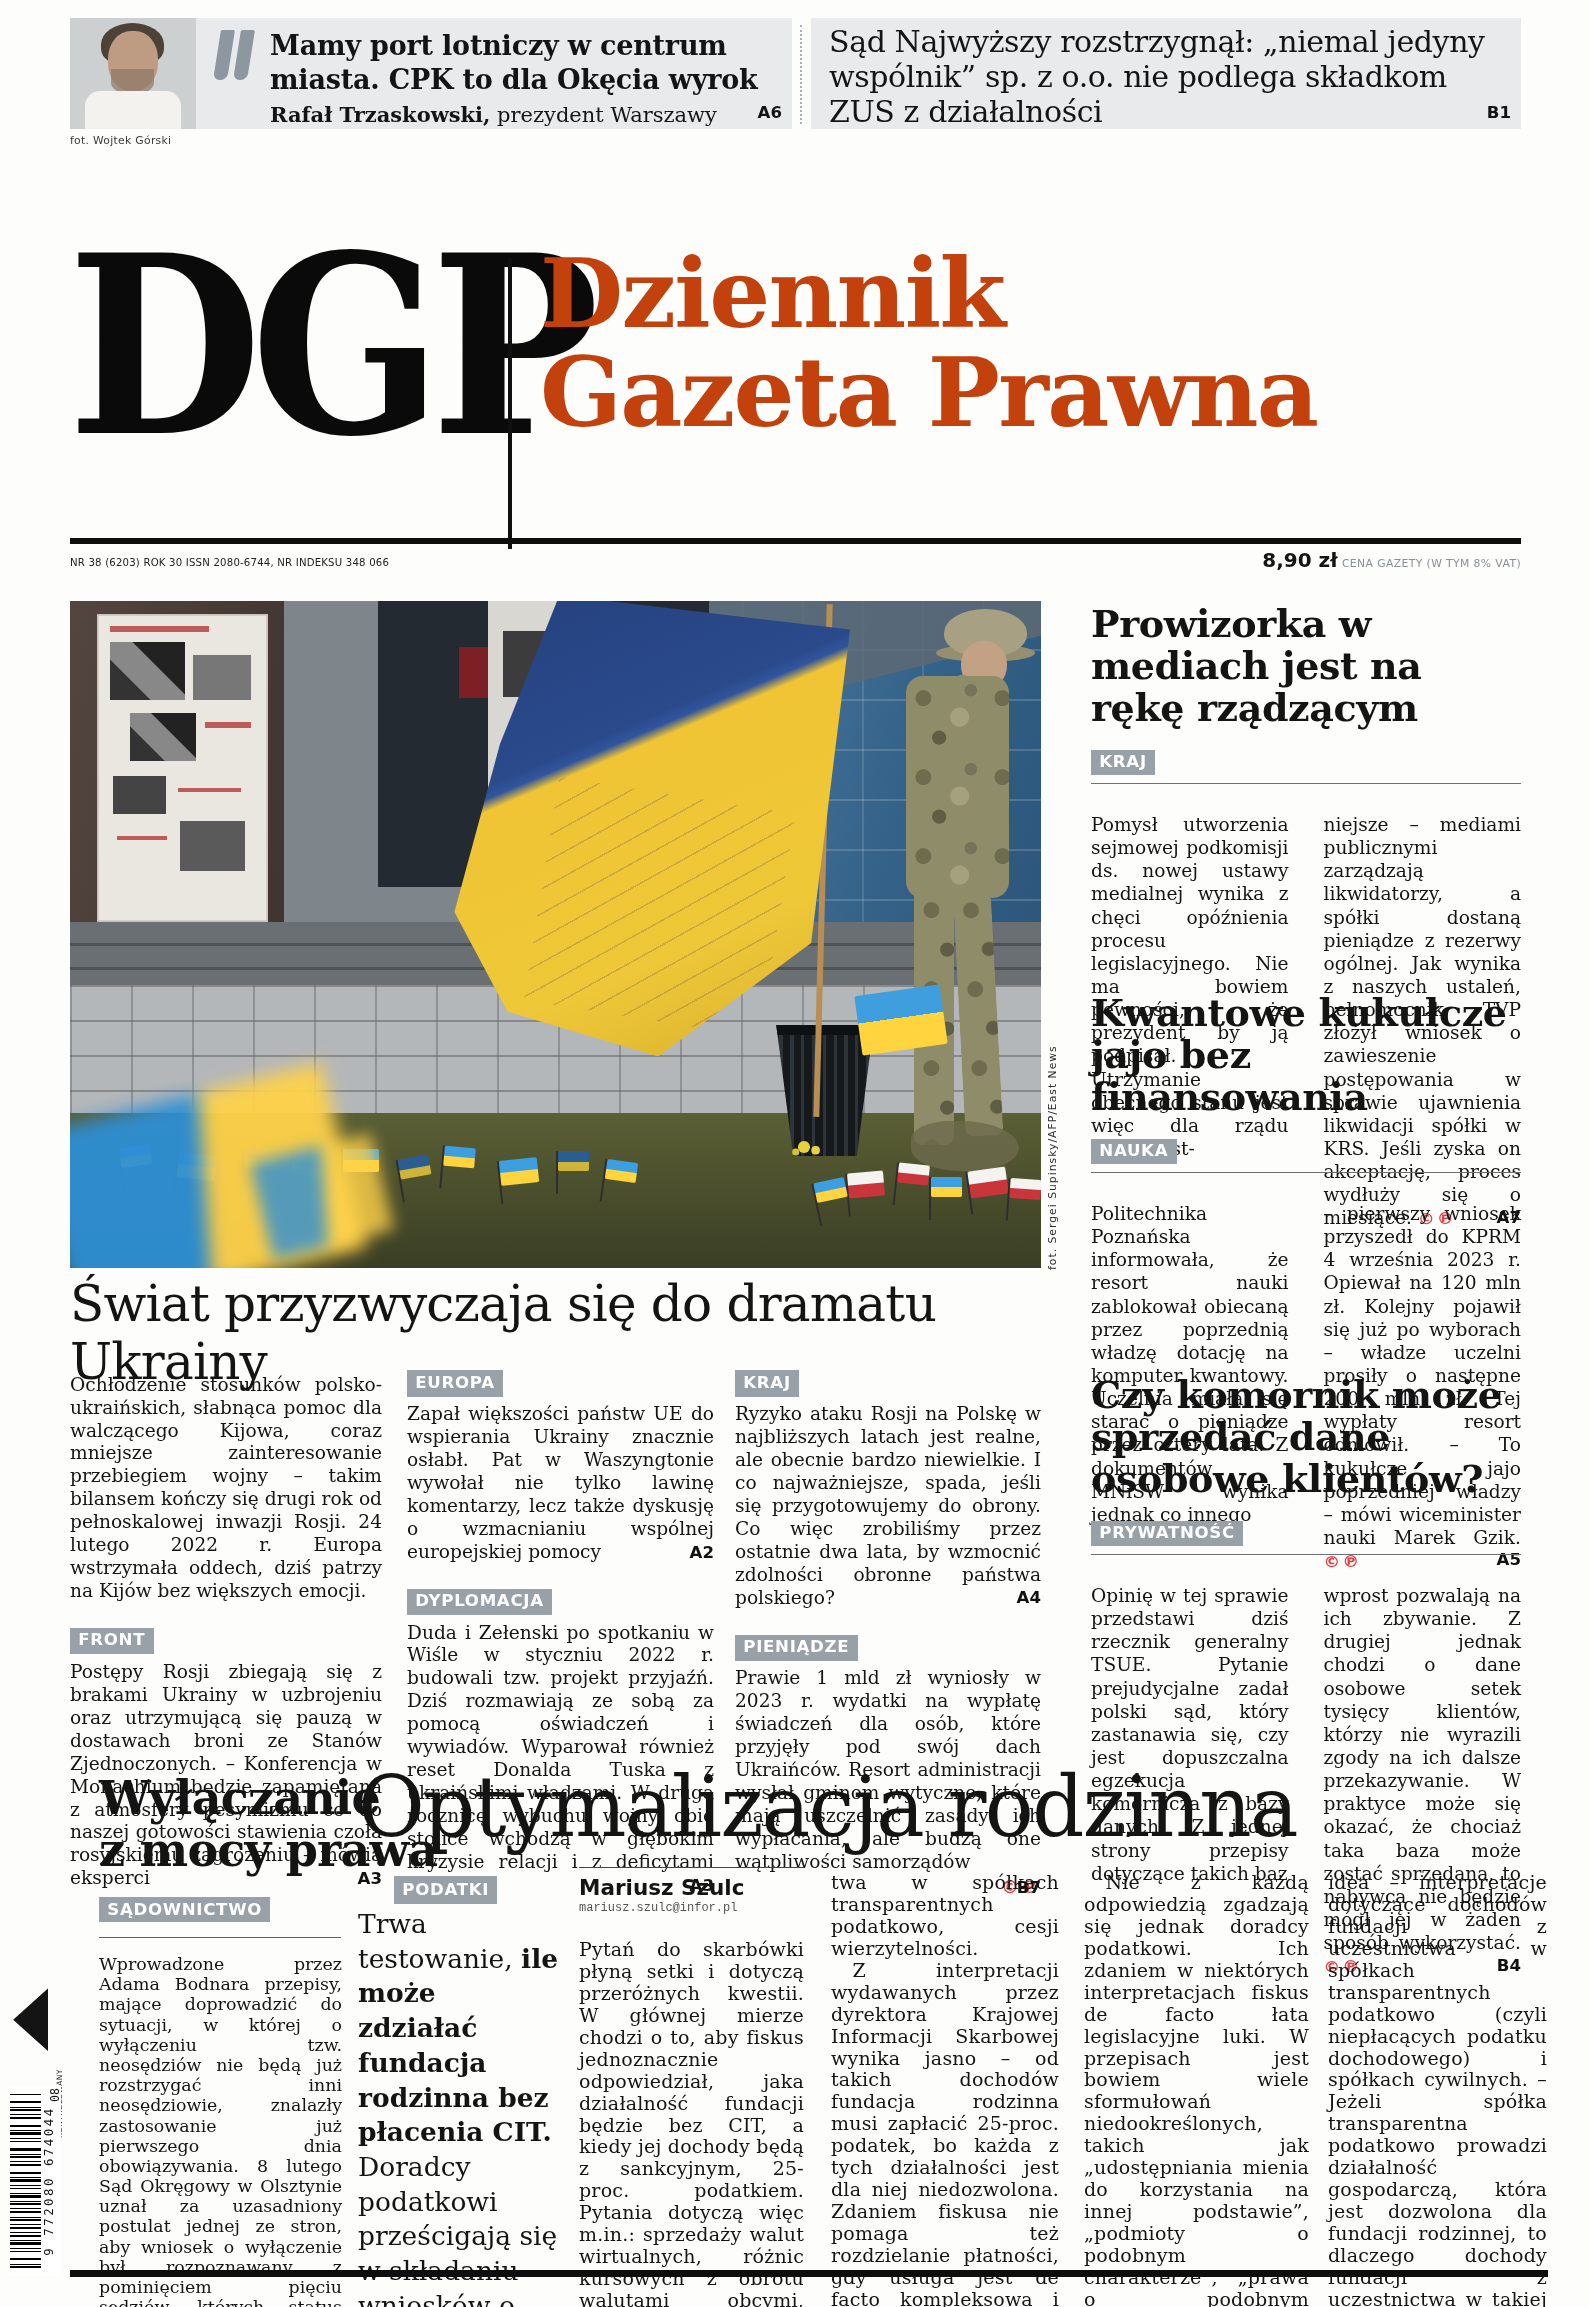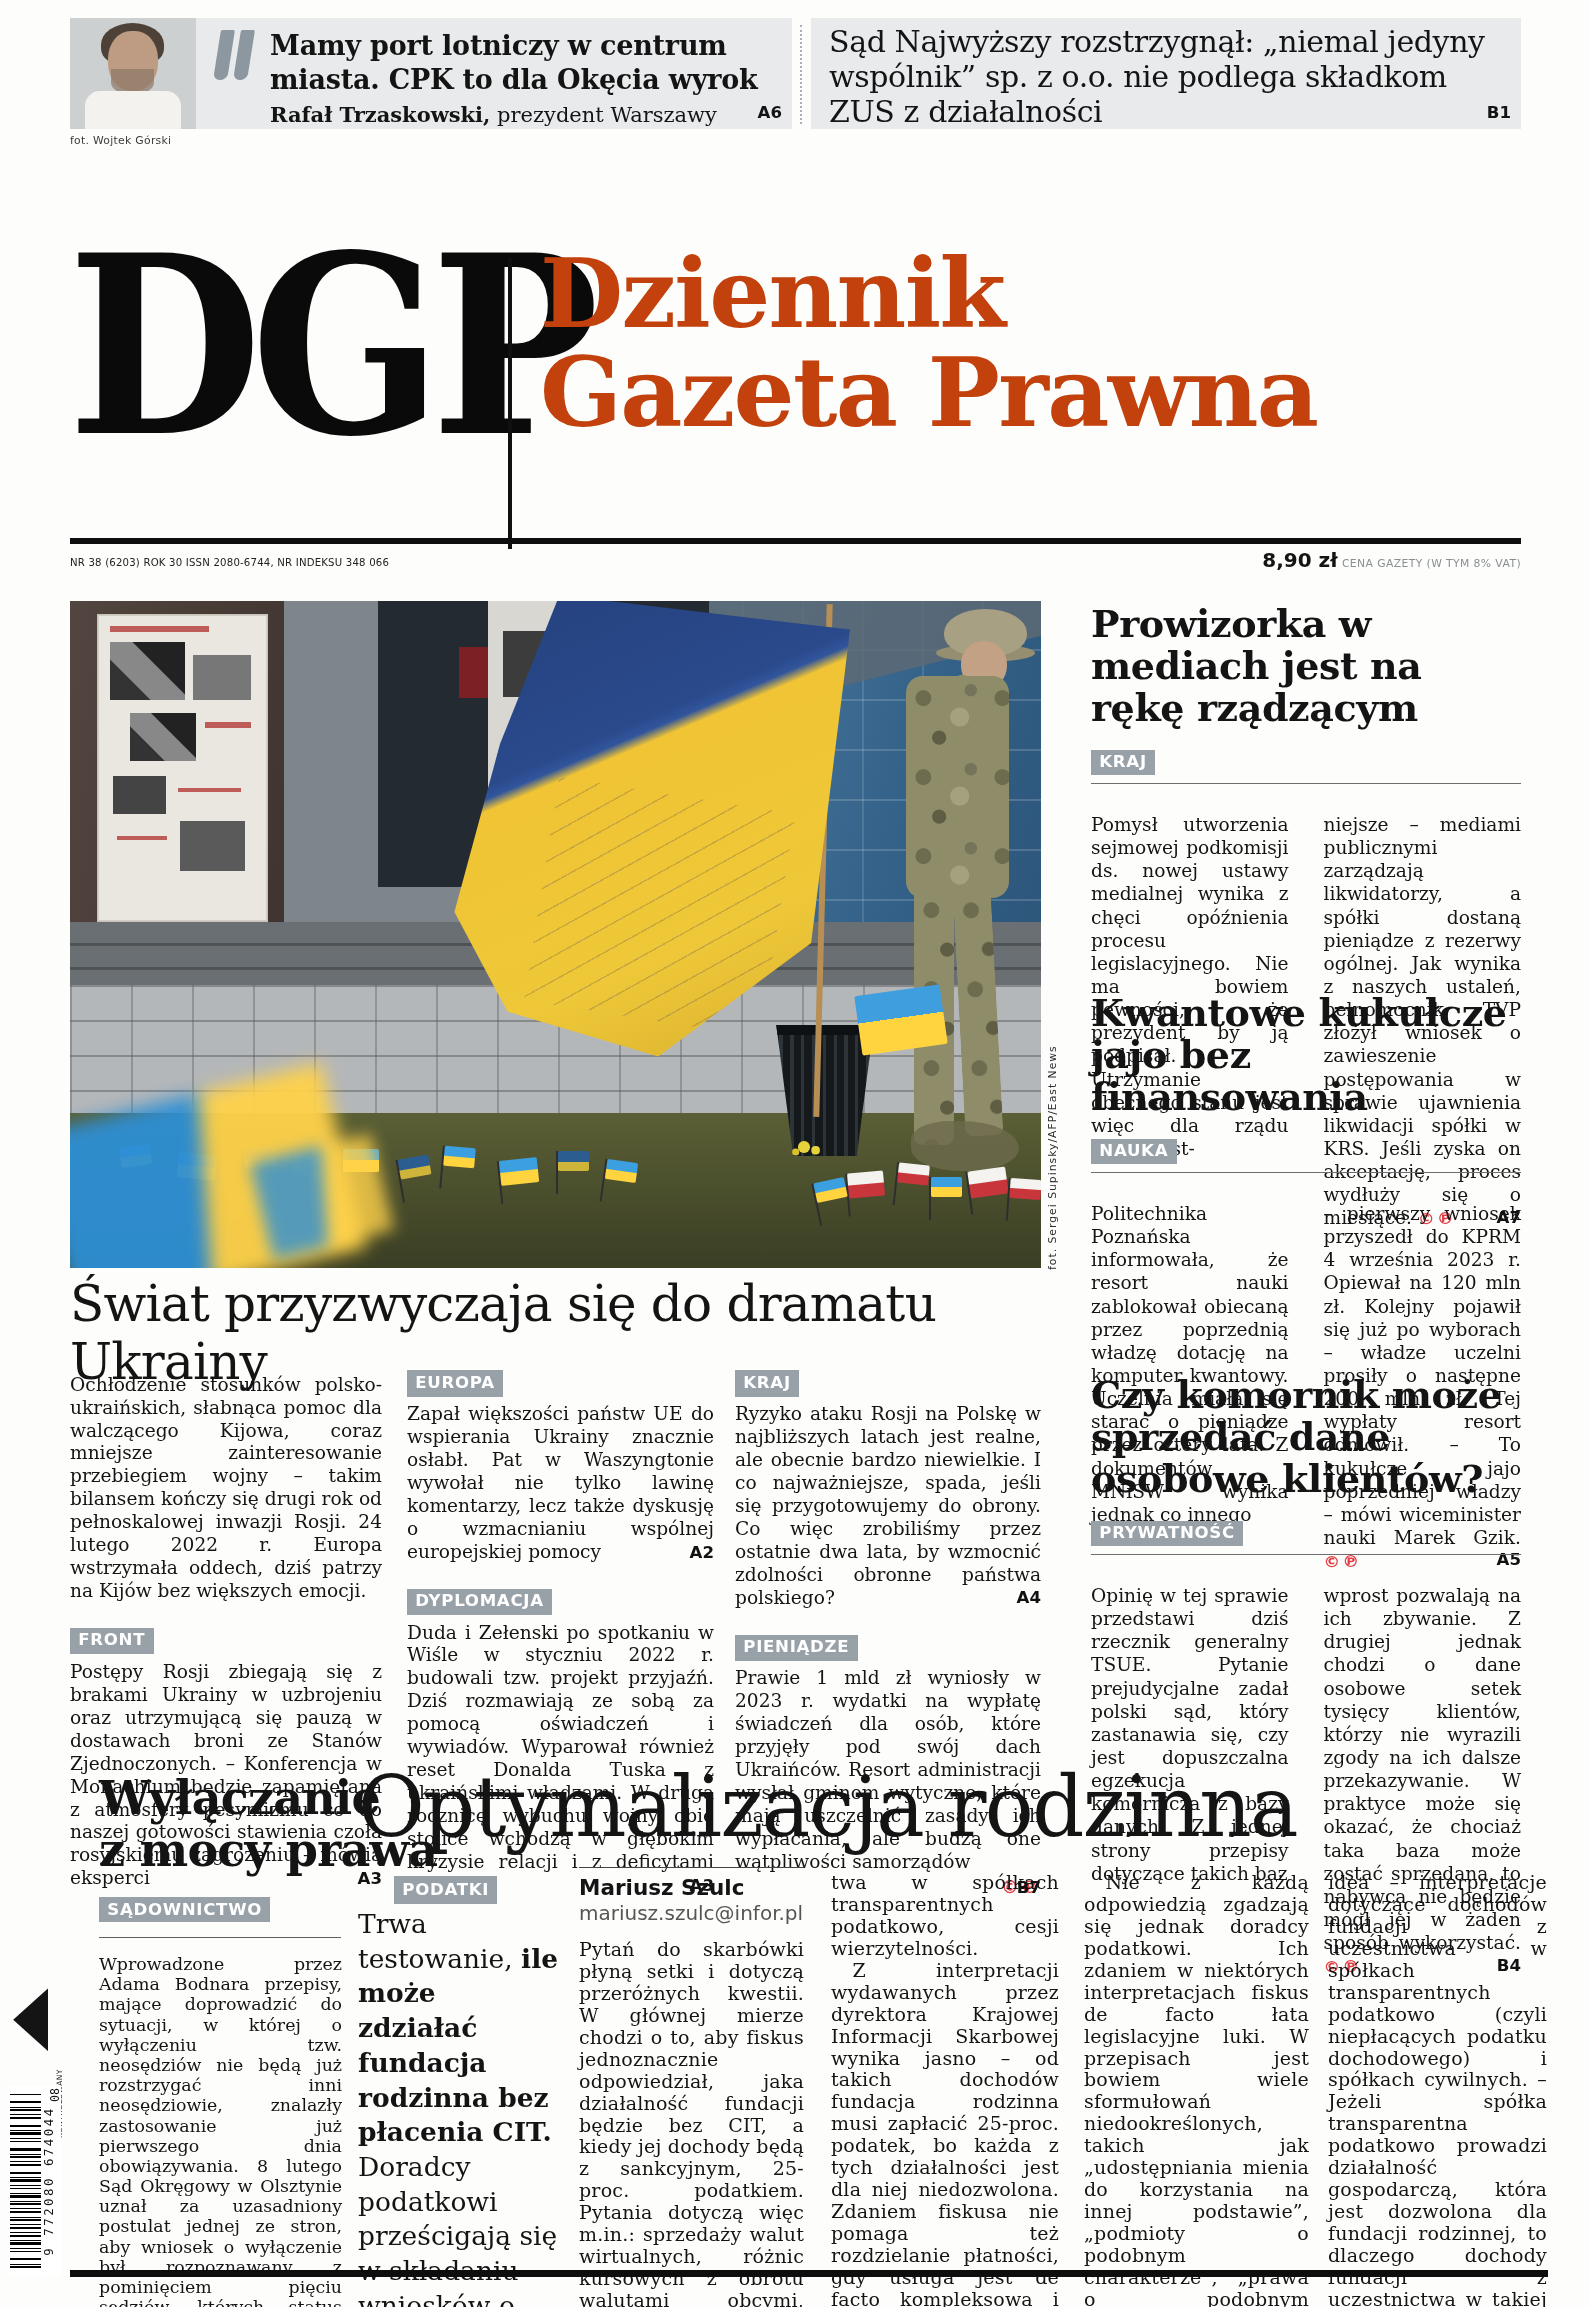--- a/index.html
+++ b/index.html
@@ -155,21 +155,21 @@
 
   
   .fam-head { position:absolute; left:358px; top:1758px; font-weight:400; font-size:84px; letter-spacing:-1.7px;
               transform:scaleX(.97); transform-origin:left top; white-space:nowrap; }
   .fam-colA { position:absolute; left:358px; top:1872px; width:205px; font-size:26.5px; line-height:1.31; }
   .fam-colA .tag { position:relative; top:-3.3px; margin-right:8.3px;margin-left:36px; }
   .fam-colA b { font-weight:700; }
   .fam-byline { position:absolute; left:579px; top:1867px; width:225px; border-top:1.7px solid #444; padding-top:6.6px;
                 font-family:"DejaVu Sans",sans-serif; }
   .fam-byline .n { font-weight:700; font-size:21.5px; }
-  .fam-byline .e { font-size:20px; color:#555; margin-top:1.7px; }
+  .fam-byline .e { font-size:12px; color:#555; margin-top:1.7px;font-family:Liberation Mono, monospace; }
   .fam-col { position:absolute; width:228px; font-size:19px; line-height:1.155; letter-spacing:0.2px; }
   .fam-col p.indent { text-indent:21.5px; }
   .fam-colB { left:579px; top:1939px; width:225px; }
   .fam-colC { left:831px; top:1872px; }
   .fam-colD { left:1084px; top:1872px; width:225px; }
   .fam-colE { left:1328px; top:1872px; width:219px; position:absolute; }
   .bottom-rule { position:absolute; left:70px; top:2270px; width:1478px; height:6.6px; background:#0e0e0e; }
 </style>
 </head>
 <body>

